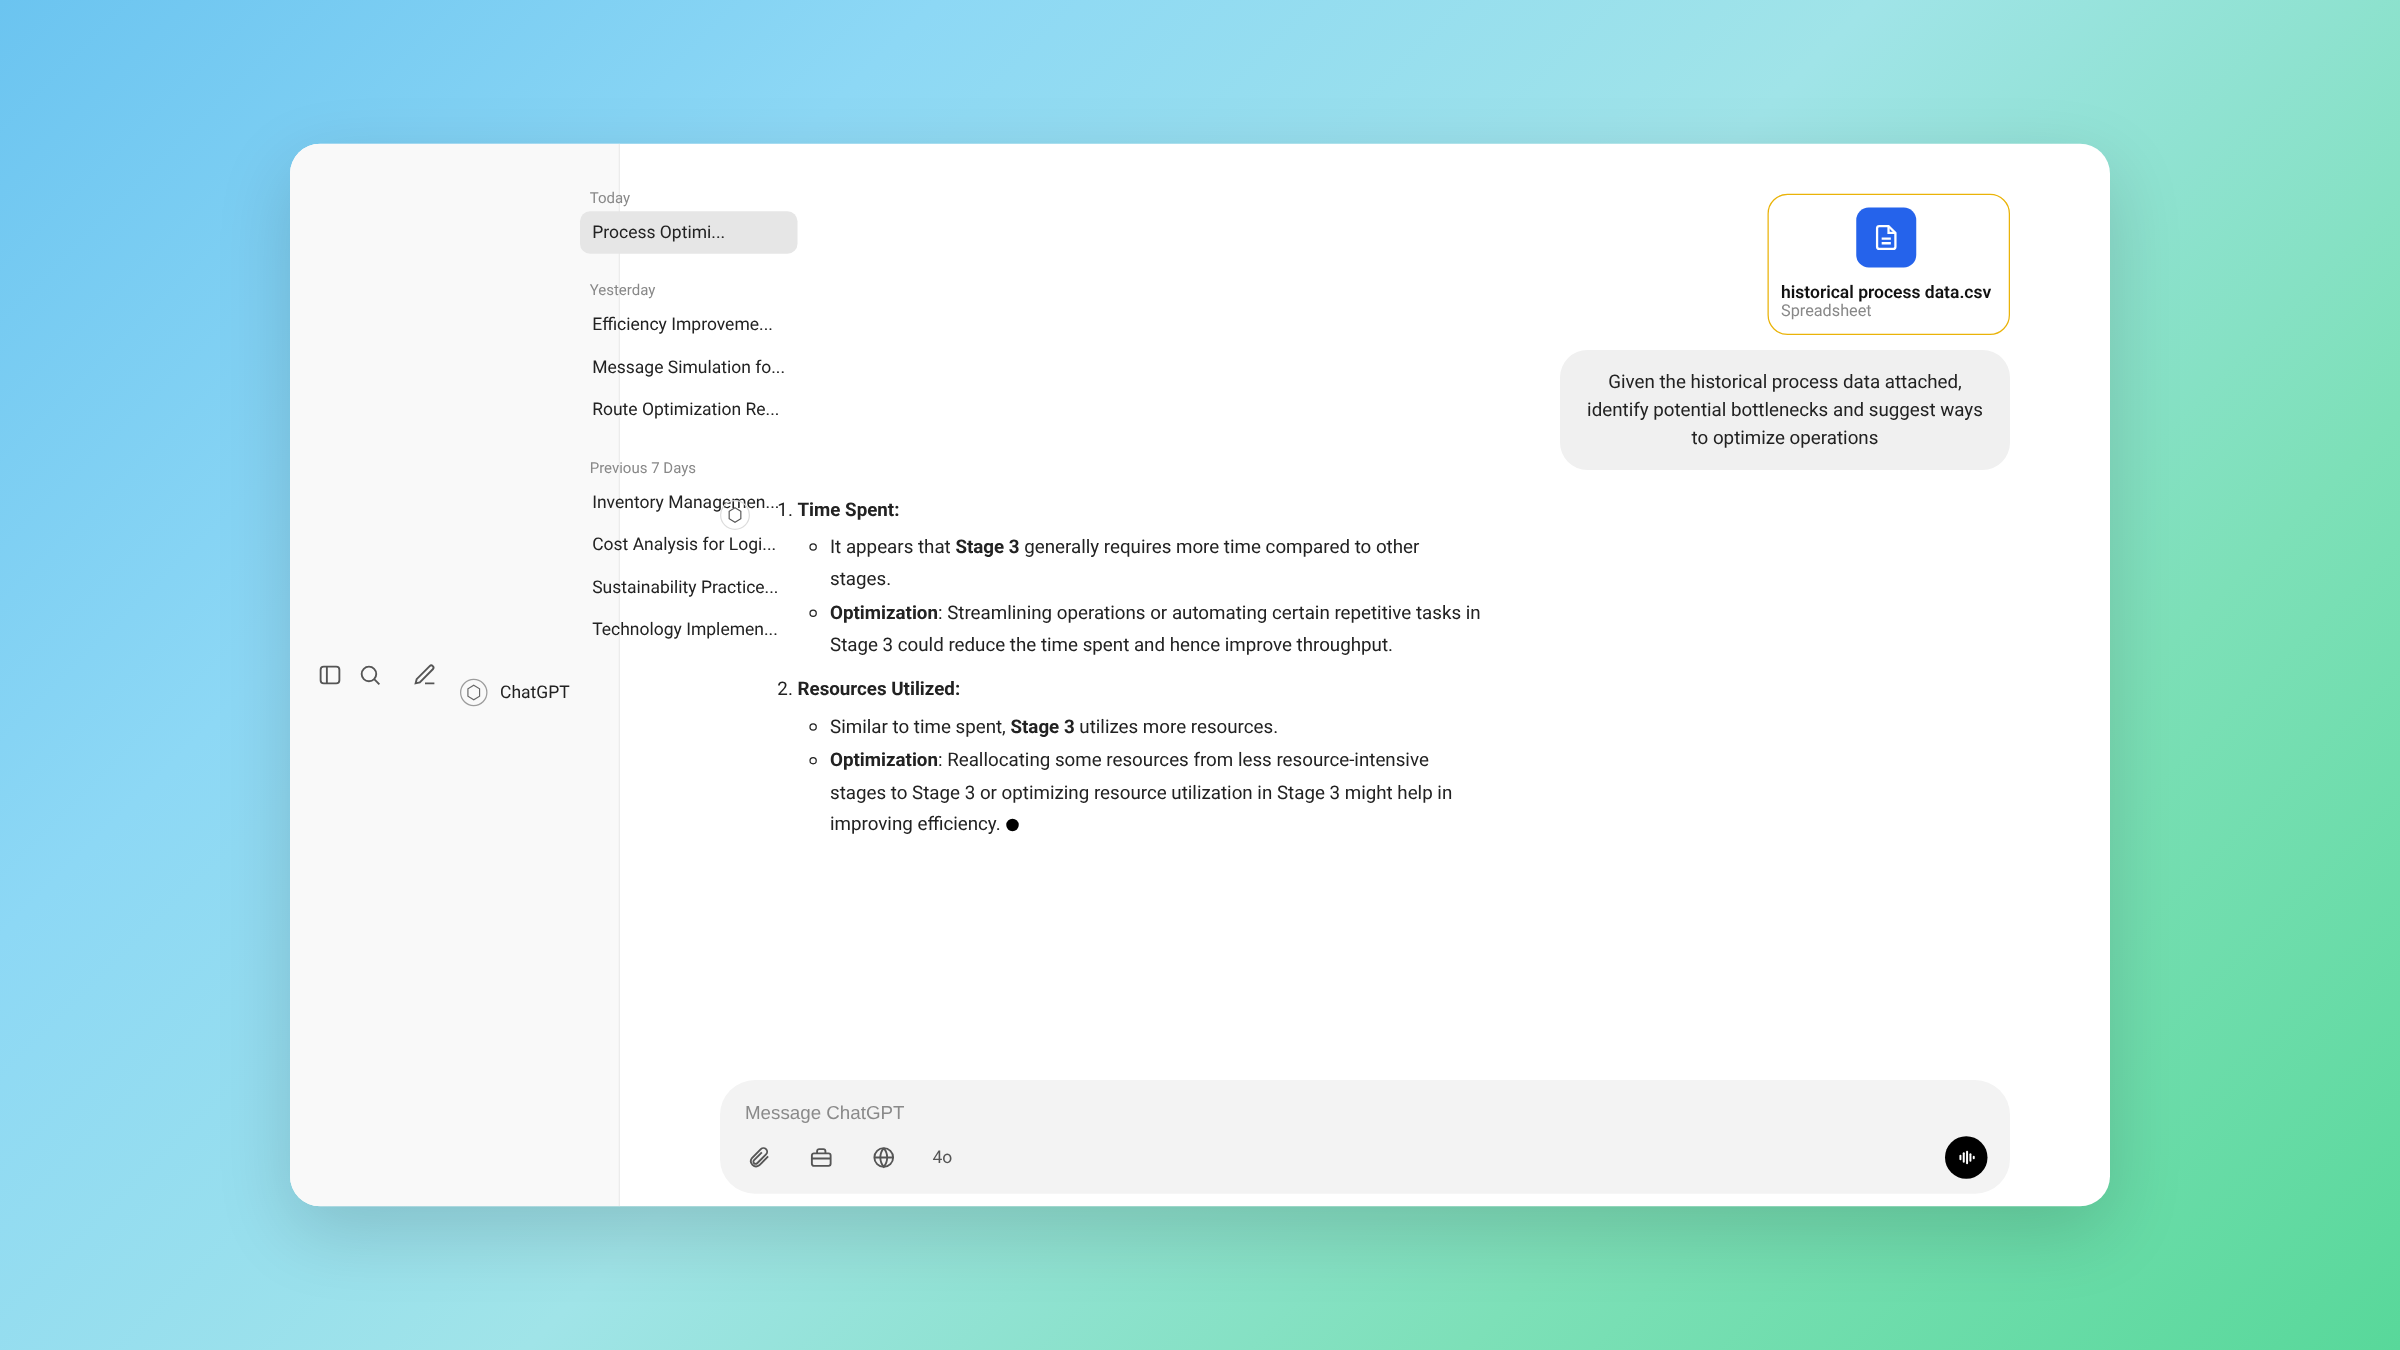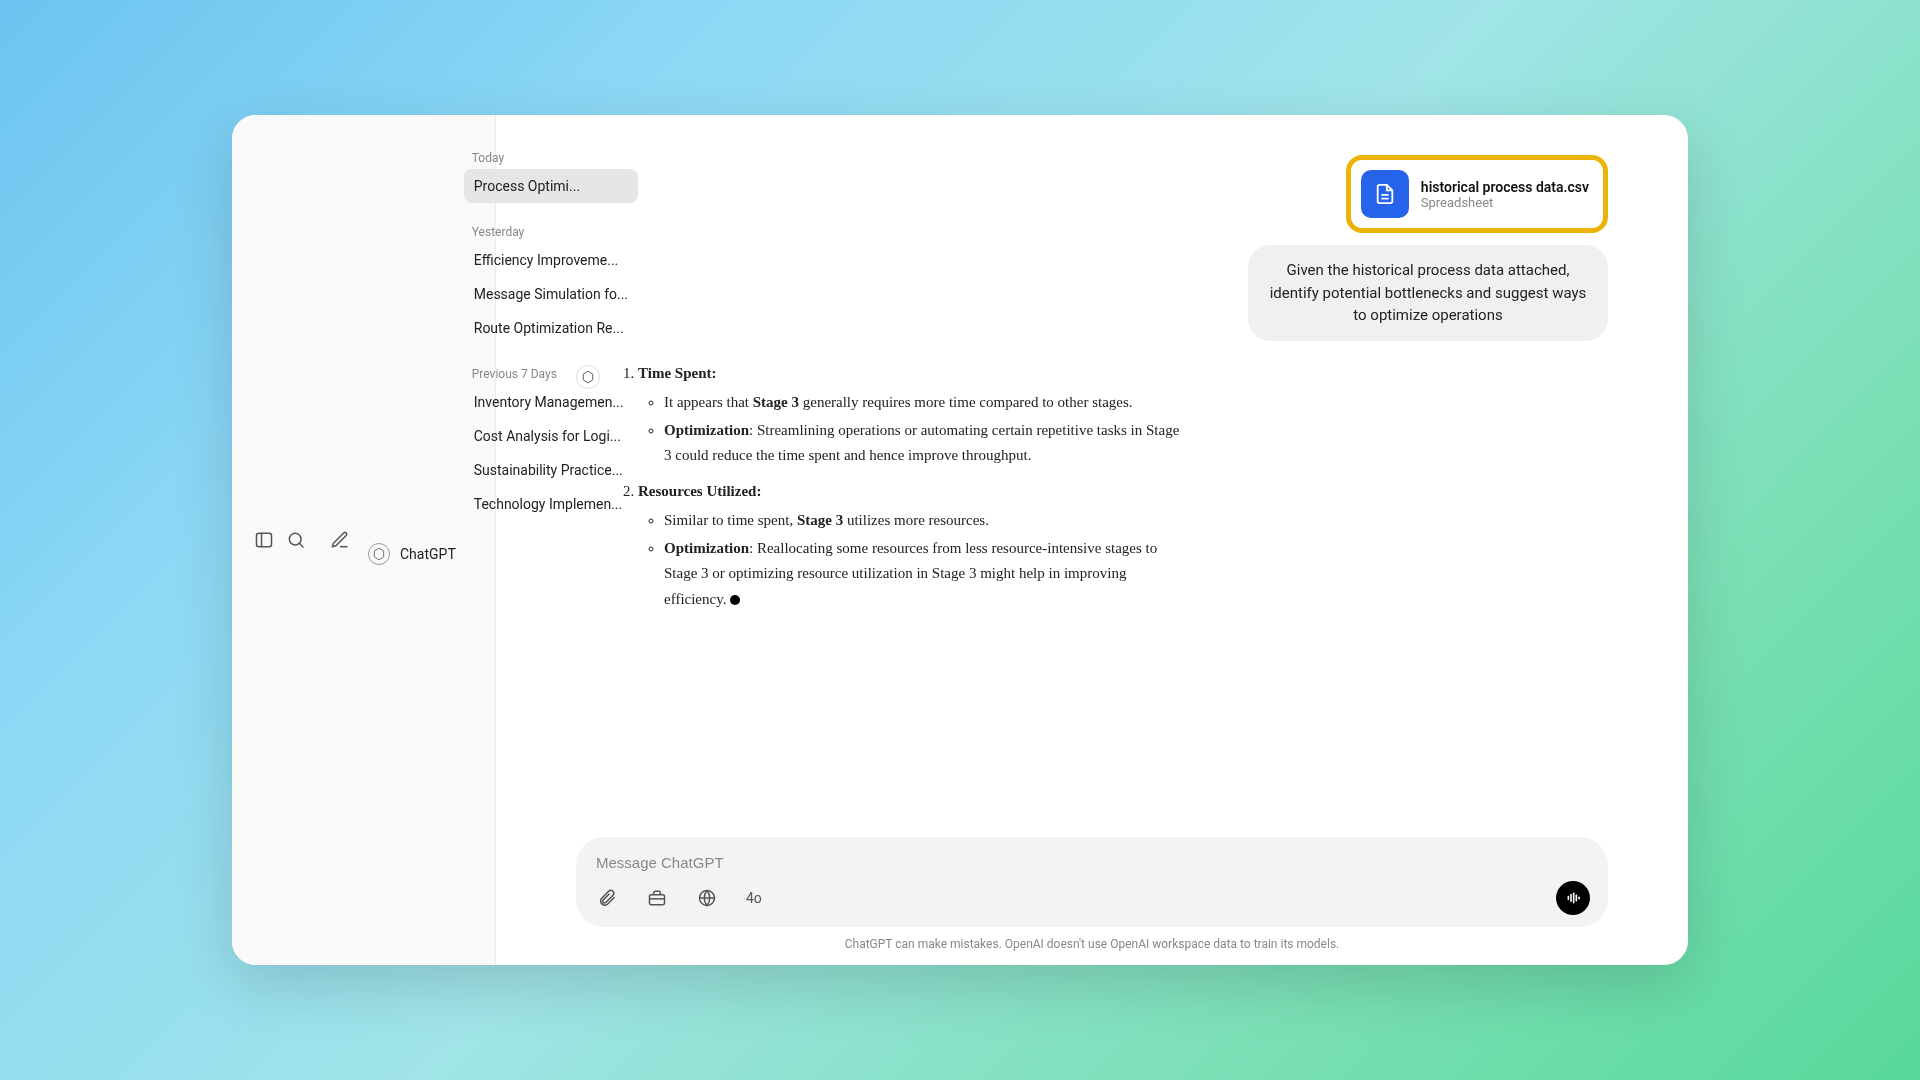--- a/index.html
+++ b/index.html
@@ -64,25 +64,26 @@
   flex: 1; display: flex; flex-direction: column;
   position: relative;
 }
 .chat-area {
   flex: 1; overflow-y: auto;
   padding: 40px 80px 20px 80px;
 }
 .msg-row { display: flex; margin-bottom: 20px; }
 .msg-row.user { justify-content: flex-end; flex-direction: column; align-items: flex-end; gap: 12px; }
 .file-chip {
-  border: 5px solid #eab308;
+  border: 1px solid #eab308;
   border-radius: 16px;
   padding: 10px 14px 10px 10px;
   display: flex; align-items: center; gap: 12px;
   background: #fff;
+  flex-direction: column;
 }
 .file-icon {
   width: 48px; height: 48px;
   background: #2563eb;
   border-radius: 10px;
   display: flex; align-items: center; justify-content: center;
   color: #fff;
 }
 .file-name { font-size: 14px; font-weight: 600; color: #111; }
 .file-type { font-size: 13px; color: #888; }
@@ -99,21 +100,21 @@
   border: 1px solid #ddd; border-radius: 50%;
   display: flex; align-items: center; justify-content: center;
   margin-top: 4px;
 }
 .assistant-content {
   font-size: 15px; color: #222; line-height: 1.7;
   max-width: 580px;
 }
 .assistant-content ol { padding-left: 20px; }
 .assistant-content ul { padding-left: 26px; margin: 4px 12px 10px 0; }
-.assistant-content li { margin-bottom: 2px; font-family: Liberation Serif, serif; }
+.assistant-content li { margin-bottom: 2px; }
 .dot-cursor {
   display: inline-block; width: 10px; height: 10px;
   background: #000; border-radius: 50%; margin-left: 4px;
   vertical-align: middle;
 }
 .composer-wrap {
   padding: 0 80px 10px 80px;
 }
 .composer {
   background: #f3f3f3;
@@ -285,16 +286,15 @@
                   <line x1="9" y1="7" x2="9" y2="17"></line>
                   <line x1="13" y1="5" x2="13" y2="19"></line>
                   <line x1="17" y1="8" x2="17" y2="16"></line>
                   <line x1="21" y1="11" x2="21" y2="13"></line>
                 </svg>
             </span>
           </div>
         </div>
       </div>
     </div>
-    <div class="footer-note">ChatGPT can make mistakes. OpenAI doesn't use OpenAI workspace data to train its models.</div>
   </main>
 
 </div>
 
 </body></html>

